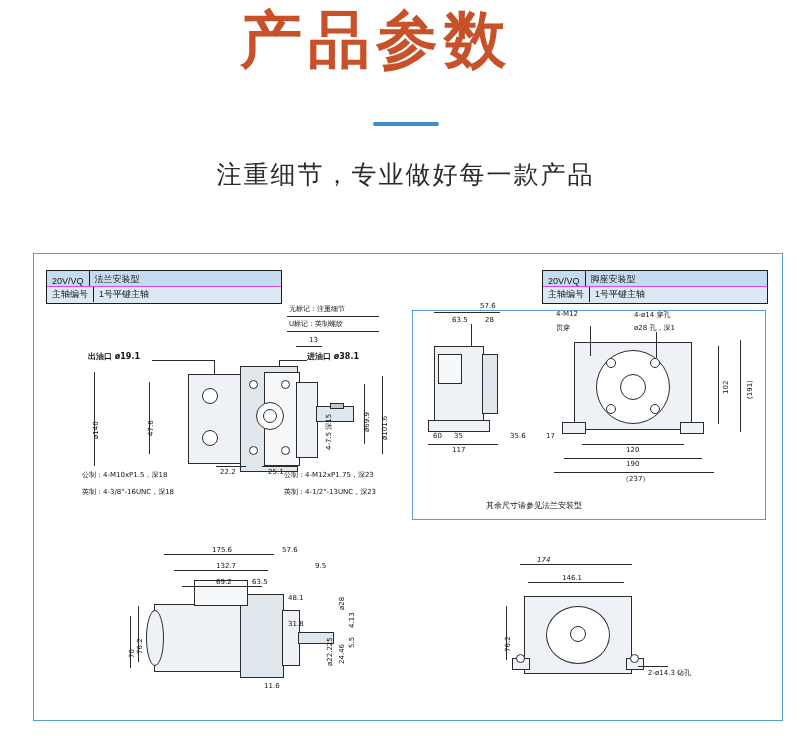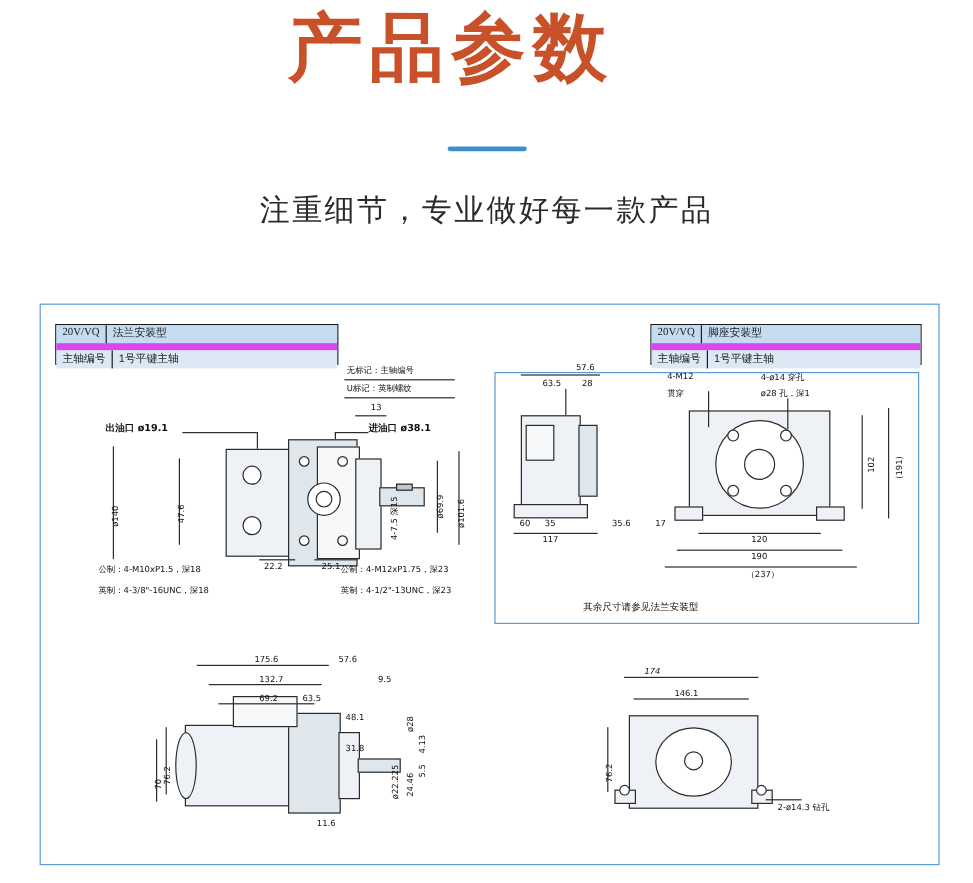--- a/index.html
+++ b/index.html
@@ -46,23 +46,22 @@
   .vt{width:1px;}
   .lbl{position:absolute;font-size:8px;color:#111;white-space:nowrap;
        font-family:"DejaVu Sans","Liberation Sans",sans-serif;}
   .lbl.sm{font-size:7px;}
   .lbl.b{font-weight:bold;}
   .rot{transform-origin:left top;}
 
   
   .tblock{position:absolute;border:1px solid #1b1b1b;background:#dce9f5;}
   .tblock .bar{
-    height:15px;border-bottom:6px solid #d946ef;display:flex;align-items:flex-start;
+    height:15px;border-bottom:1px solid #d946ef;display:flex;align-items:flex-end;
     background:#c5dcf0;
-    font-family:Liberation Serif, serif;
   }
   .tblock .bar2{height:15px;display:flex;align-items:center;background:#dce9f5;}
   .tblock .cell{font-size:9px;padding:0 5px;white-space:nowrap;}
   .tblock .divider{width:1px;background:#1b1b1b;align-self:stretch;}
 
   
   .shape{position:absolute;border:1px solid #2b2b2b;background:#eef2f6;}
   .shape.d{background:#dfe6ec;}
   .shape.l{background:#f6f8fa;}
   .circ{position:absolute;border:1px solid #2b2b2b;border-radius:50%;background:#eef2f6;}
@@ -86,21 +85,21 @@
         <div class="divider"></div>
         <div class="cell b">法兰安装型</div>
       </div>
       <div class="bar2">
         <div class="cell">主轴编号</div>
         <div class="divider"></div>
         <div class="cell">1号平键主轴</div>
       </div>
     </div>
 
-    <div class="lbl sm" style="left:255px;top:50px;">无标记：主轴编号</div>
+    <div class="lbl sm" style="left:255px;top:50px;">无标记：注重细节</div>
     <div class="lbl sm" style="left:255px;top:65px;">U标记：英制螺纹</div>
     <div class="ln hz" style="left:253px;top:62px;width:92px;"></div>
     <div class="ln hz" style="left:253px;top:77px;width:92px;"></div>
 
     <div class="lbl b" style="left:54px;top:97px;">出油口 ø19.1</div>
     <div class="ln hz" style="left:118px;top:106px;width:62px;"></div>
     <div class="ln vt" style="left:180px;top:106px;height:16px;"></div>
 
     <div class="lbl b" style="left:273px;top:97px;">进油口 ø38.1</div>
     <div class="ln hz" style="left:245px;top:106px;width:28px;"></div>

